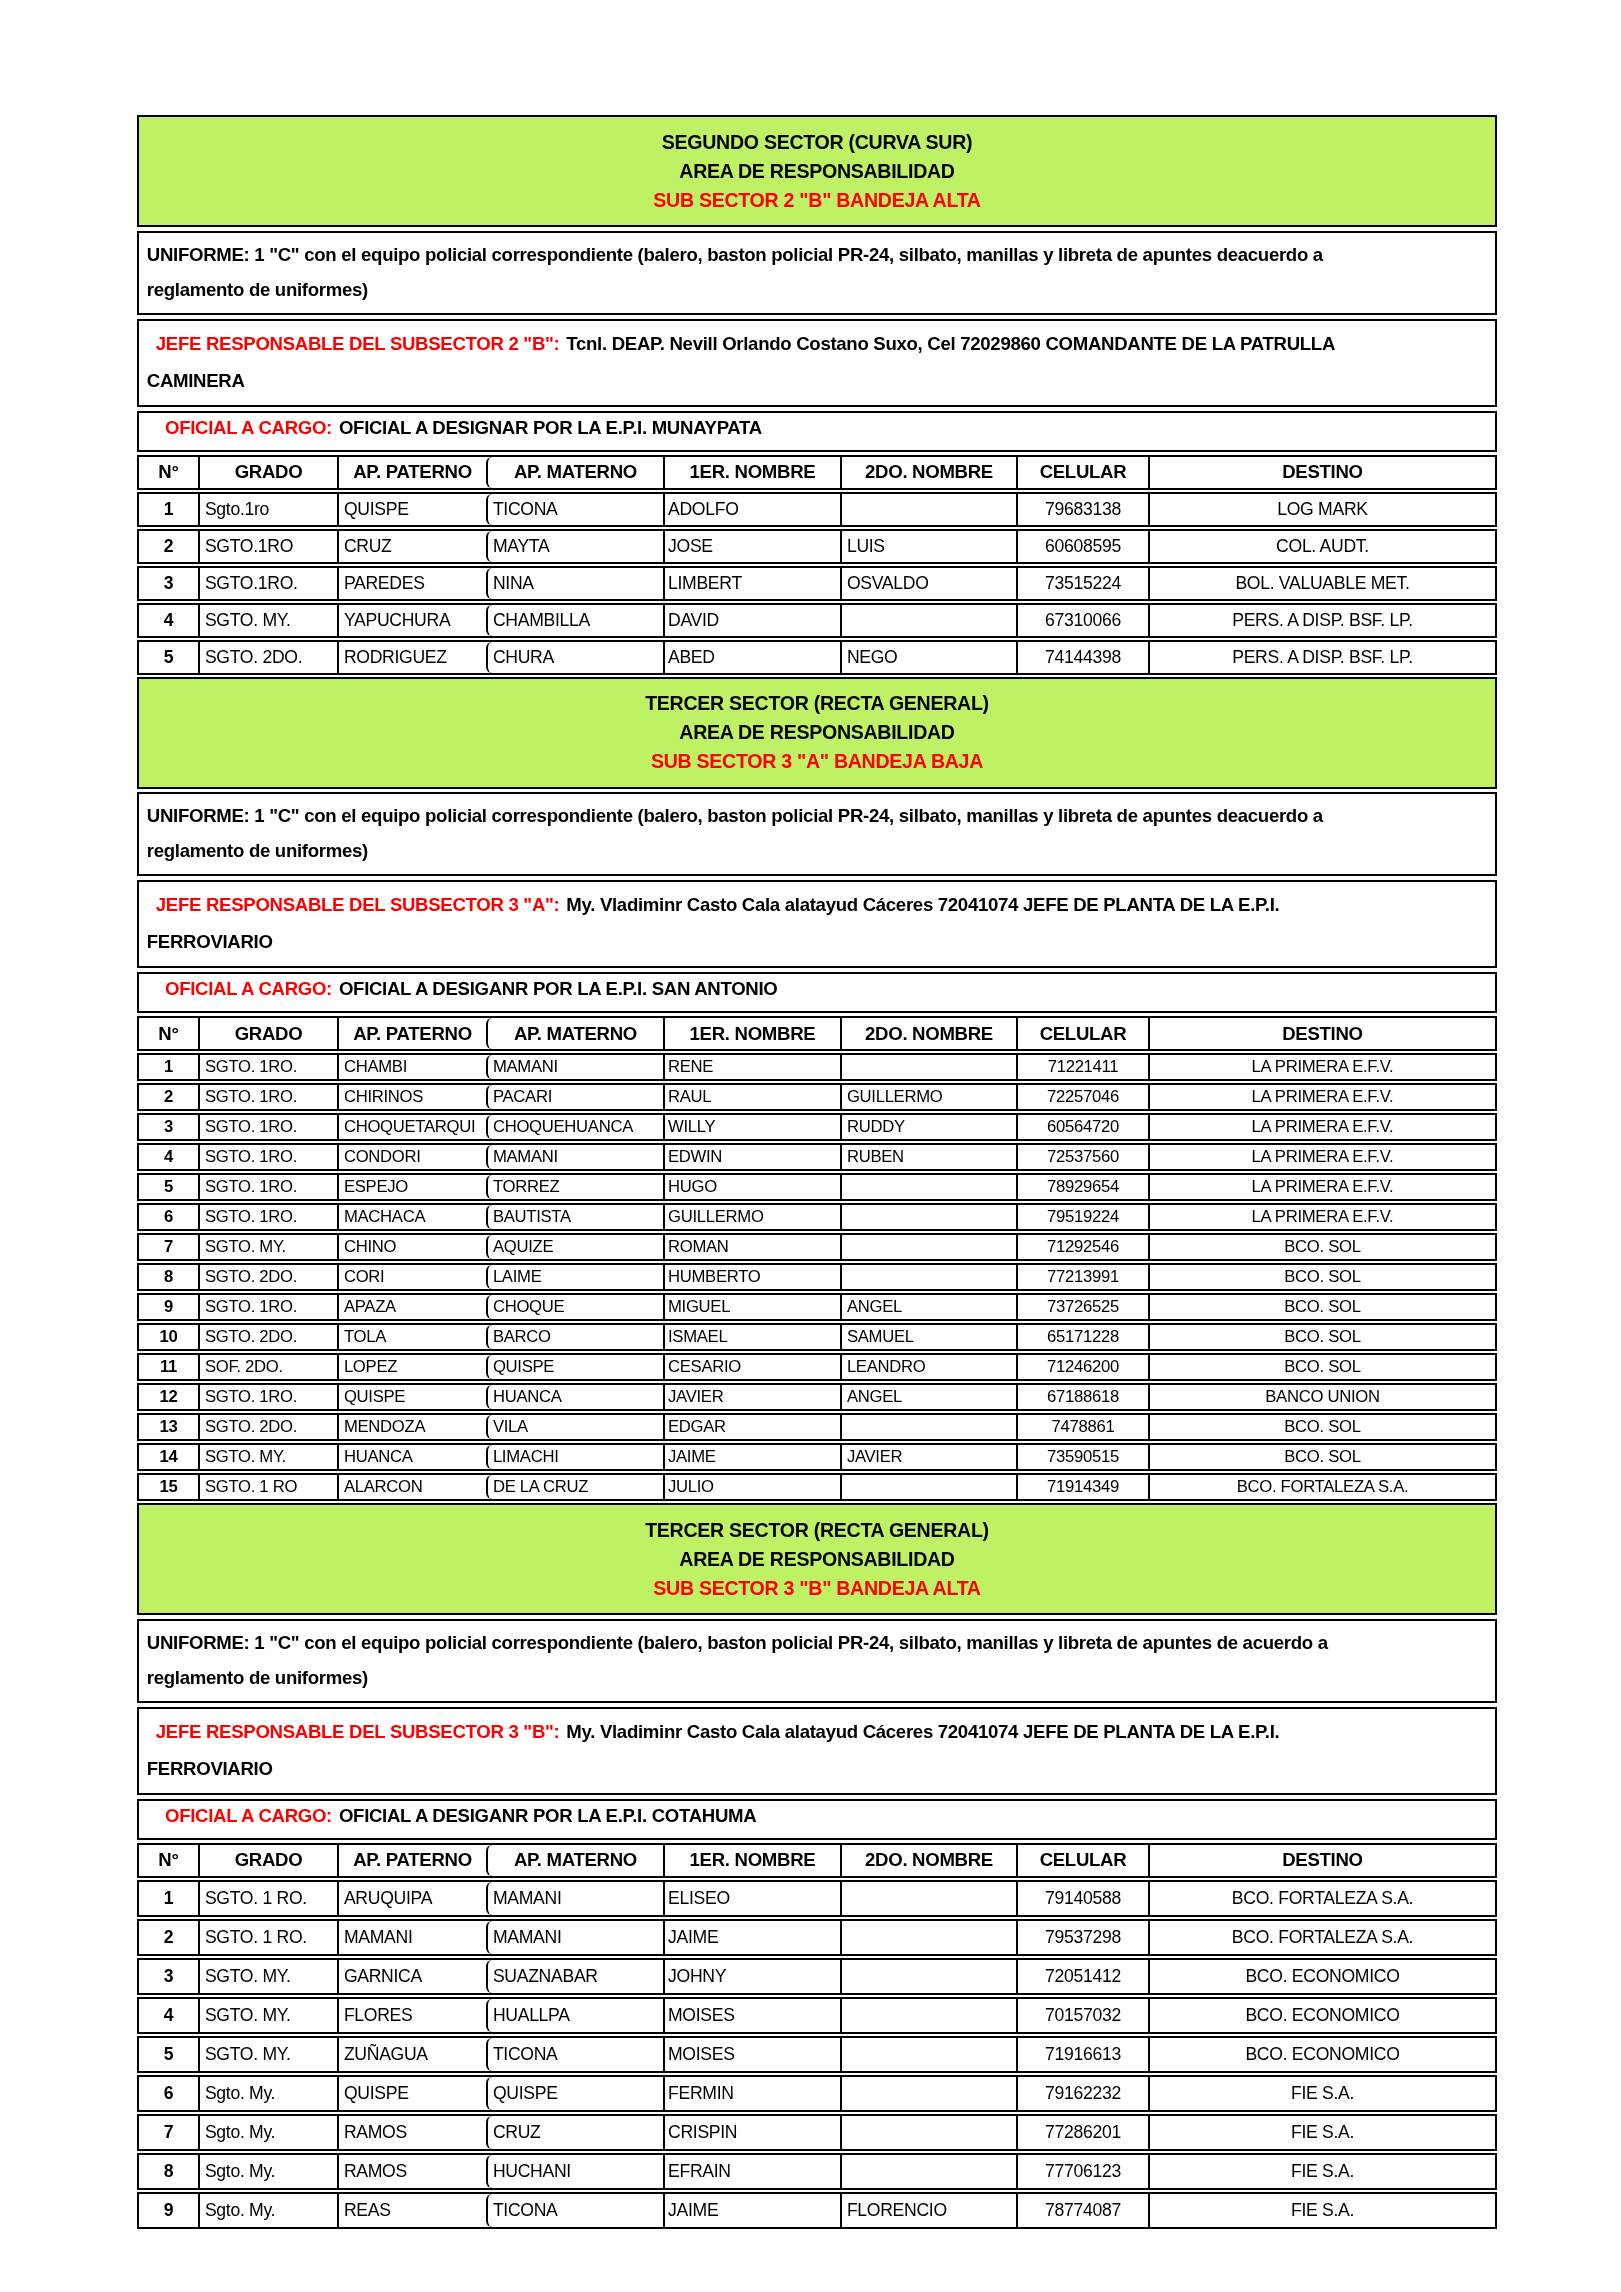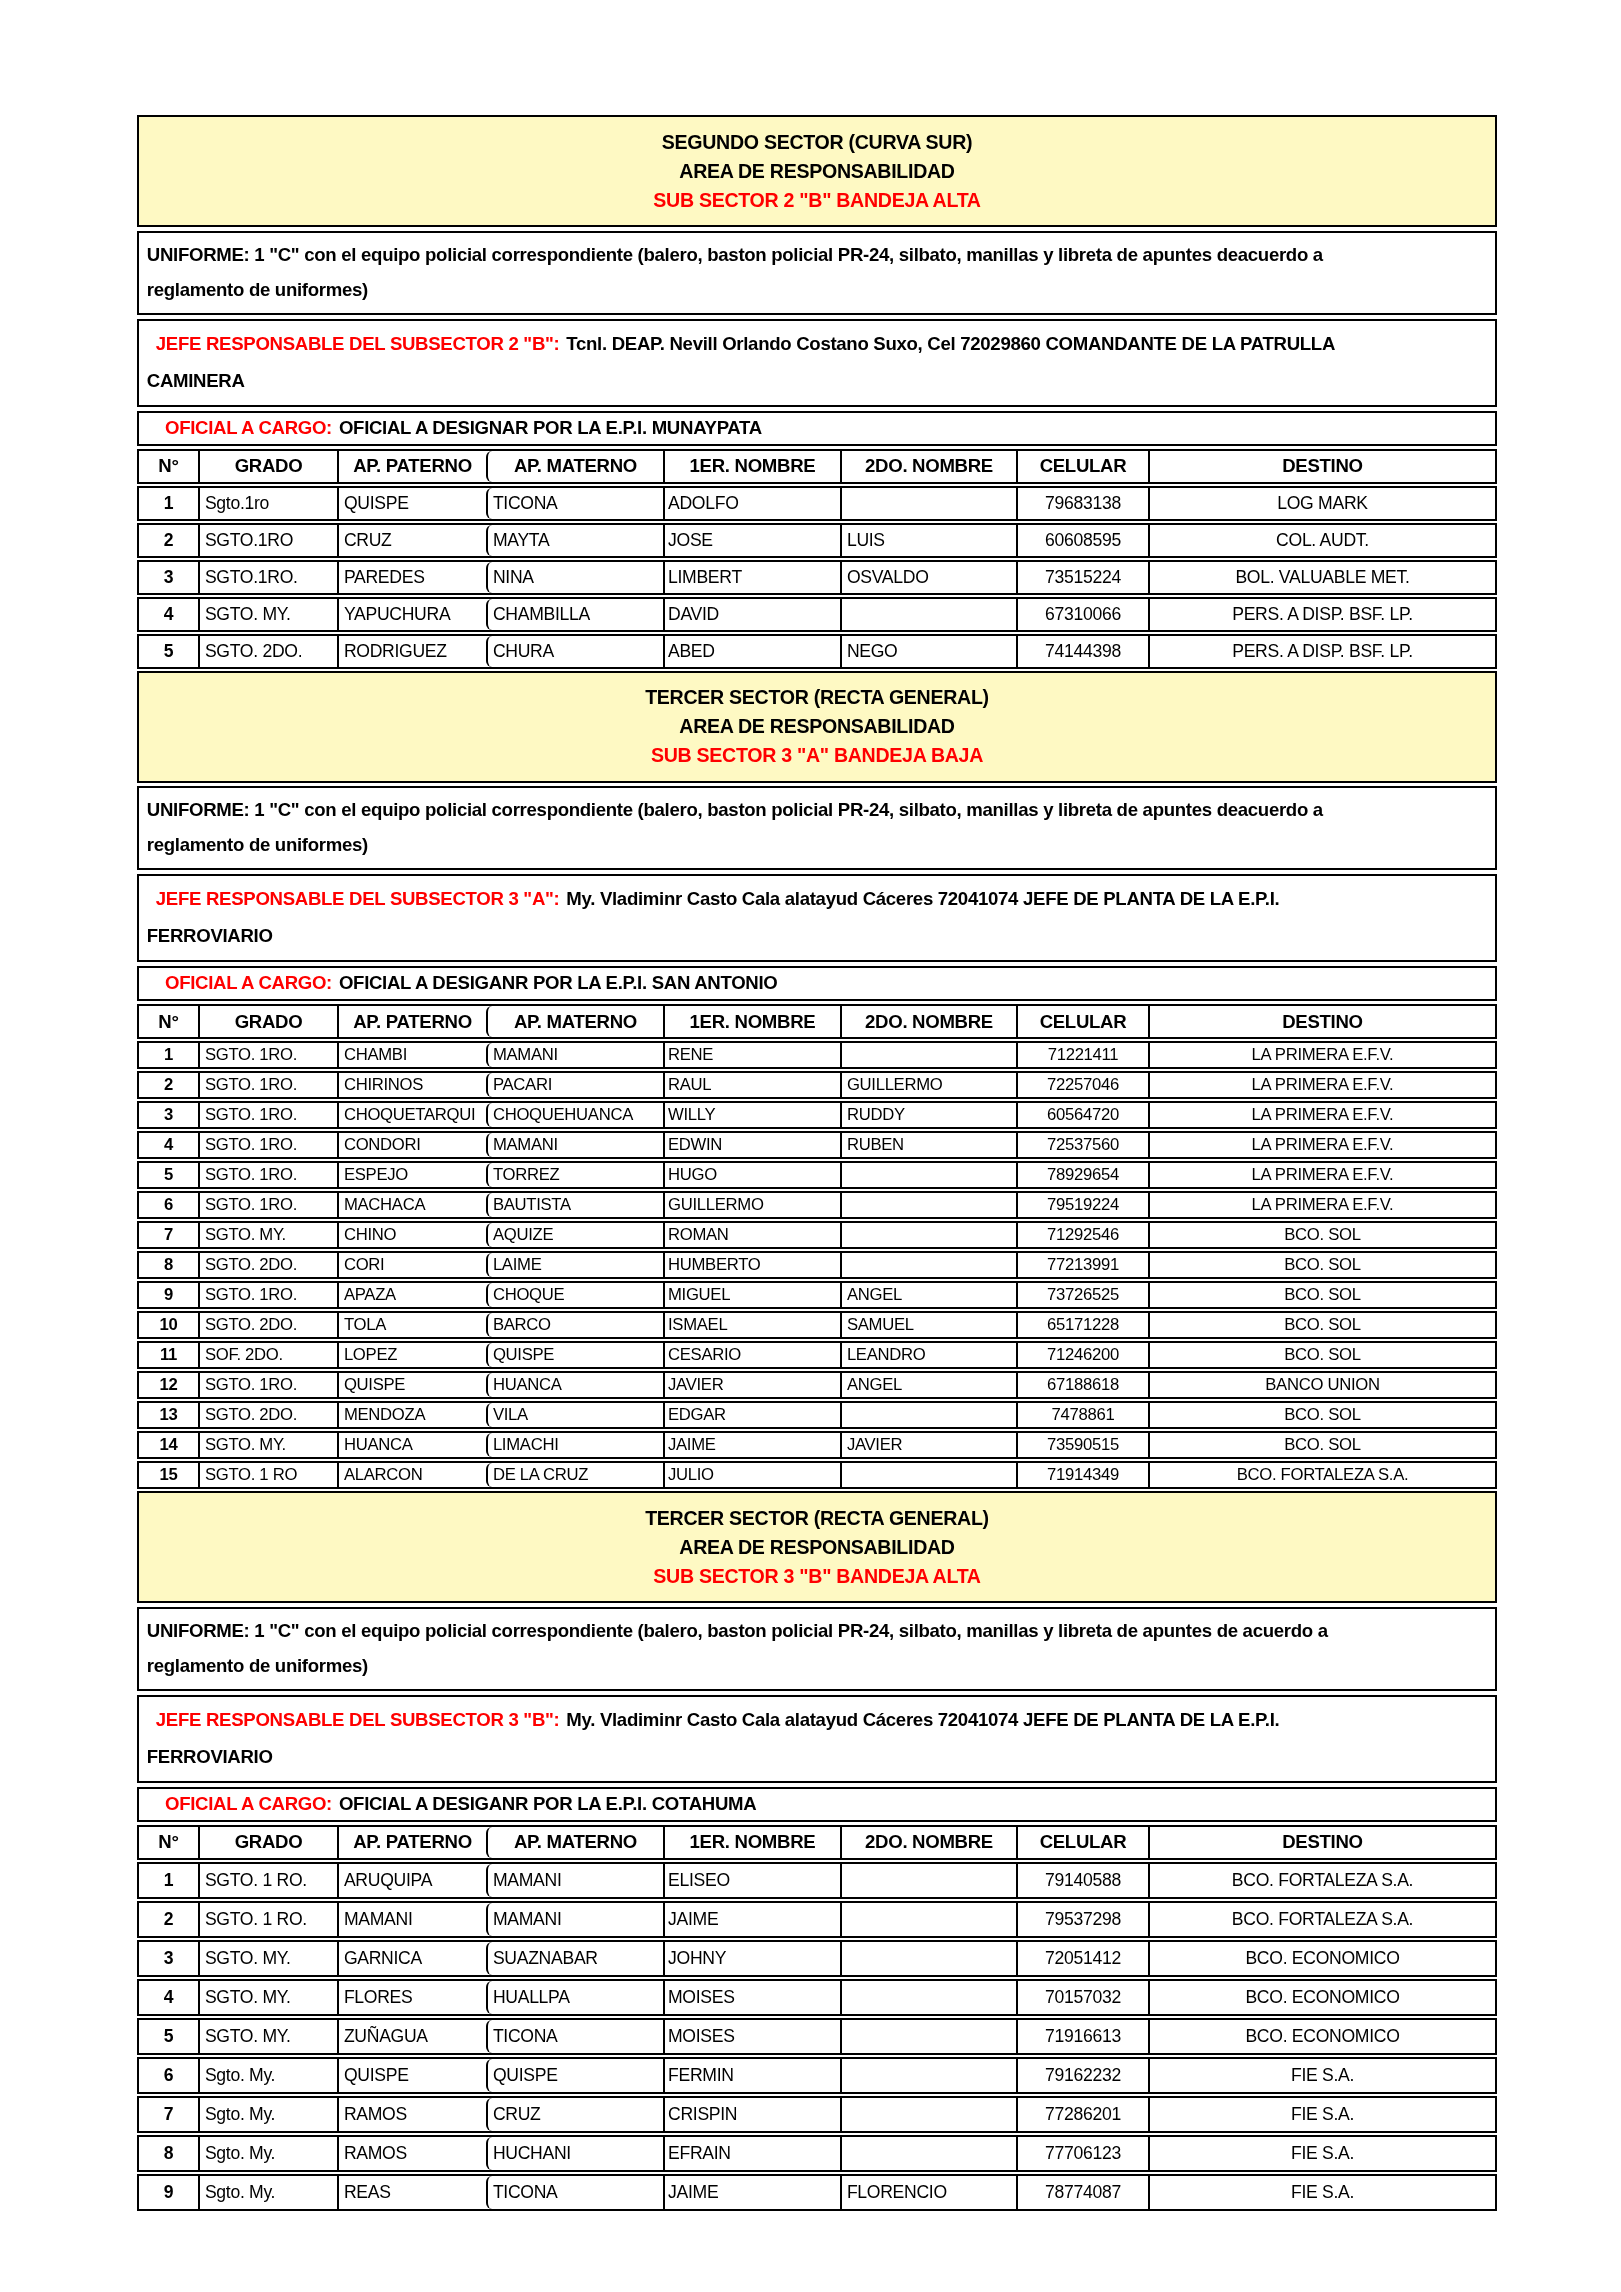--- a/index.html
+++ b/index.html
@@ -5,36 +5,36 @@
   * { box-sizing: border-box; margin: 0; padding: 0; }
   html, body { background: #ffffff; }
   body {
     width: 1621px; height: 2293px; position: relative;
     font-family: "Liberation Sans", sans-serif;
     color: #000; letter-spacing: -0.3px;
   }
   .page { position: absolute; left: 137px; top: 115px; width: 1360px; }
 
   .banner {
-    height: 112px; background: #fef9c3; border: 2.9px solid #000;
+    height: 112px; background: #bef264; border: 2.9px solid #000;
     display: flex; flex-direction: column; justify-content: center;
     text-align: center;
   }
   .banner-line { font-weight: bold; font-size: 19.6px; line-height: 29px; }
   .banner-line.red { color: #FF0000; }
 
   .block {
     border: 2.9px solid #000; margin-top: 3.9px; background: #fff;
     font-weight: bold; font-size: 18.6px; padding: 3.9px 7.8px;
   }
   .block .red { color: #FF0000; margin-left: 9px; }
   .block .after-label { margin-left: 6.9px; }
   .uniforme { height: 84px; line-height: 35px; }
   .jefe { height: 88px; line-height: 37px; }
-  .oficial { height: 35px; line-height: 25.5px; padding-top: 2px; padding-left: 17px; }
+  .oficial { height: 41px; line-height: 25.5px; padding-top: 2px; padding-left: 17px; }
 
   .roster { margin-top: 2.9px; }
   .row {
     display: flex; border: 2px solid #000; margin-bottom: 2px;
     background: #fff; align-items: stretch; font-size: 17.6px;
   }
   .row.header { height: 35px; font-weight: bold; font-size: 18.6px; }
   .s1 .row.data { height: 35px; }
   .s2 .row.data { height: 28px; font-size: 16.7px; }
   .s3 .row.data { height: 37px; }

